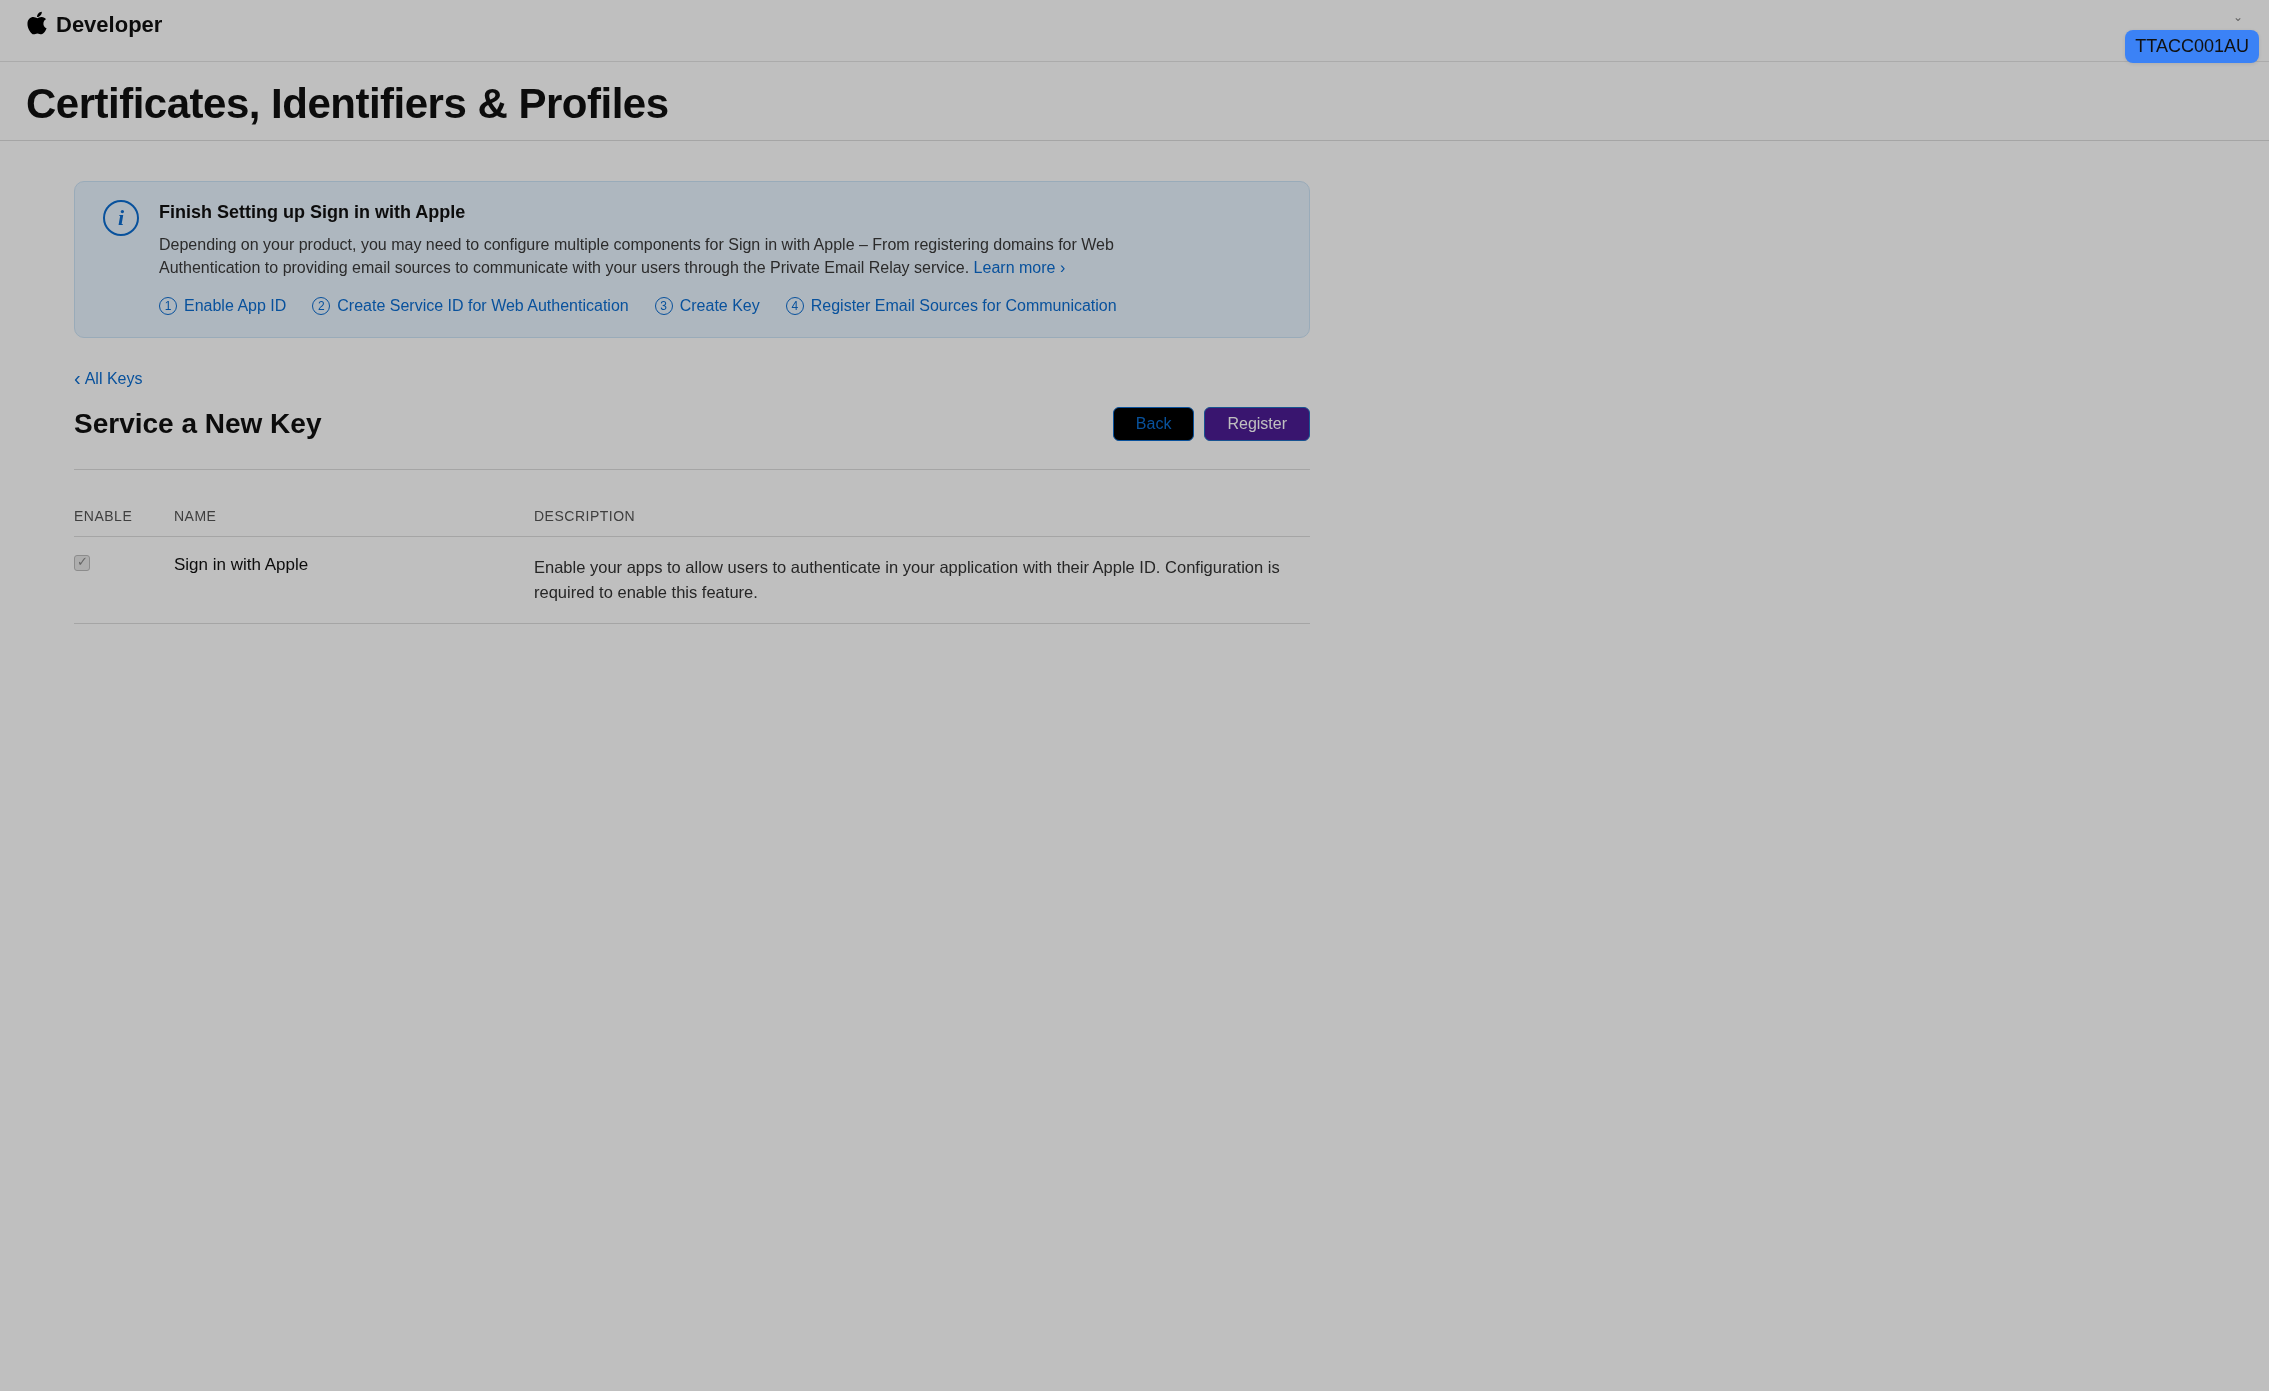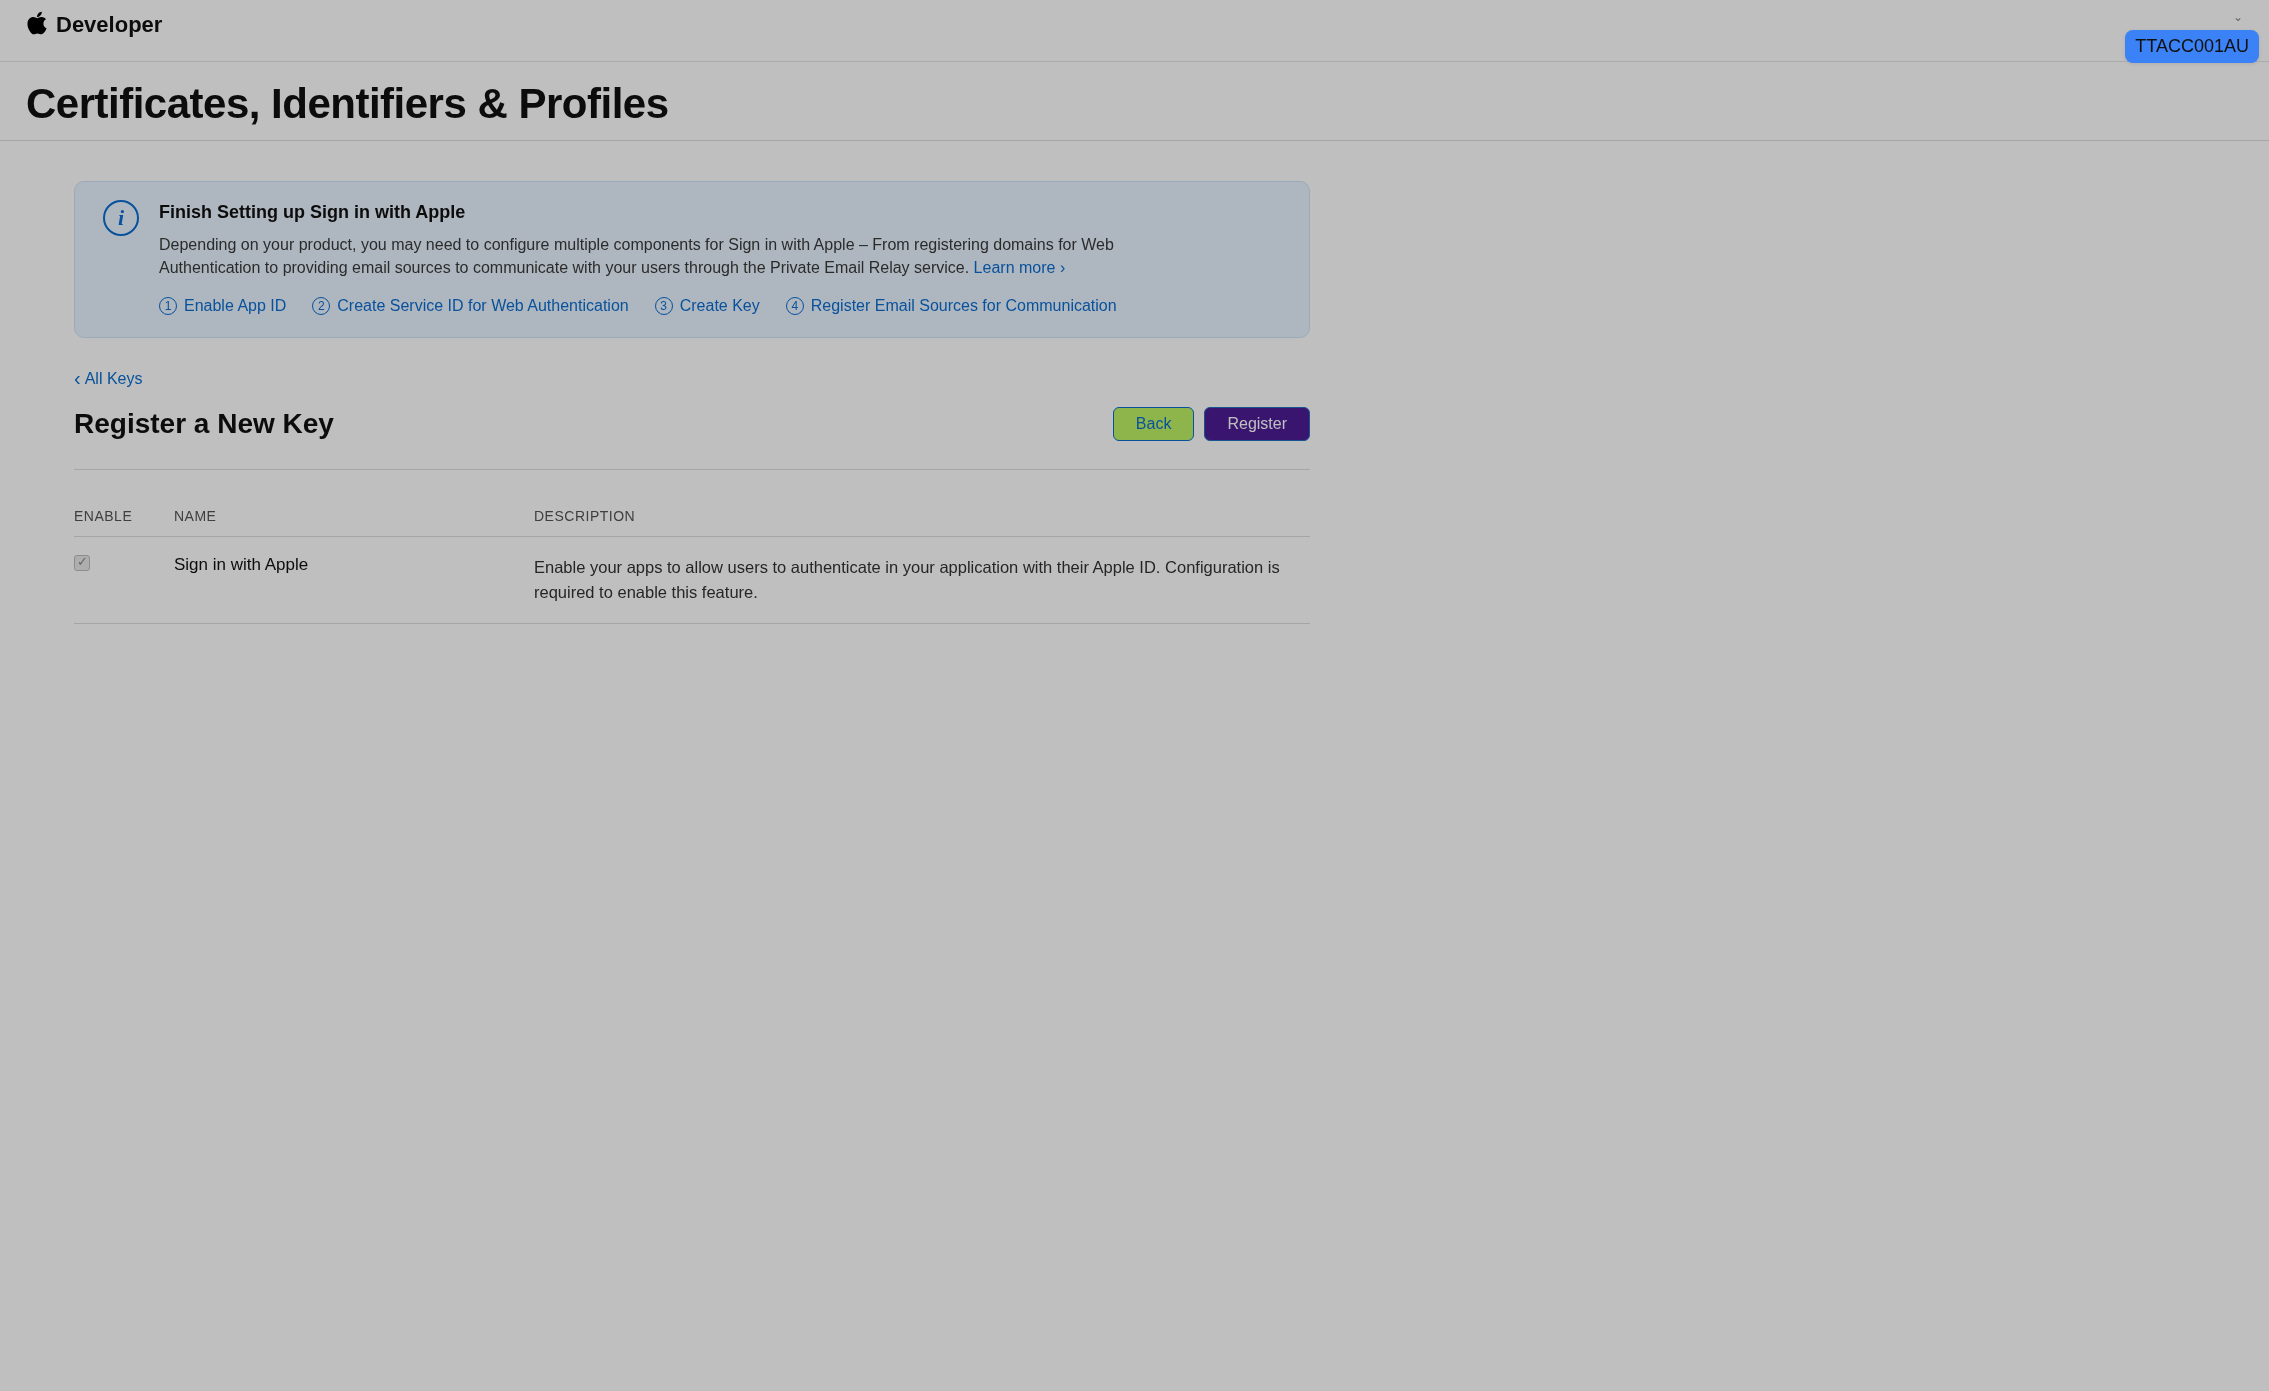--- a/index.html
+++ b/index.html
@@ -160,21 +160,21 @@
       color: #111;
     }
     .btn-group { display: flex; gap: 10px; }
     .btn {
       font-size: 16px;
       padding: 7px 22px;
       border-radius: 6px;
       cursor: pointer;
     }
     .btn-secondary {
-      background: #bef264;
+      background: #000000;
       color: #0b6dd1;
       border: 1px solid #0b6dd1;
     }
     .btn-primary {
       background: #4c1d95;
       color: #fff;
       border: 1px solid #1f6fc2;
     }
     .form-area { margin-top: 26px; }
     .field-label {
@@ -274,21 +274,21 @@
       </div>
     </div>
   </div>
 
   <a class="back-link">
     <span class="chevron-left"></span>
     <span>All Keys</span>
   </a>
 
   <div class="action-row">
-    <h2 class="section-title">Register a New Key</h2>
+    <h2 class="section-title">Service a New Key</h2>
     <div class="btn-group">
       <button class="btn btn-secondary">Back</button>
       <button class="btn btn-primary">Register</button>
     </div>
   </div>
 
 
   <div class="services-table">
     <div class="table-head">
       <div>ENABLE</div>

